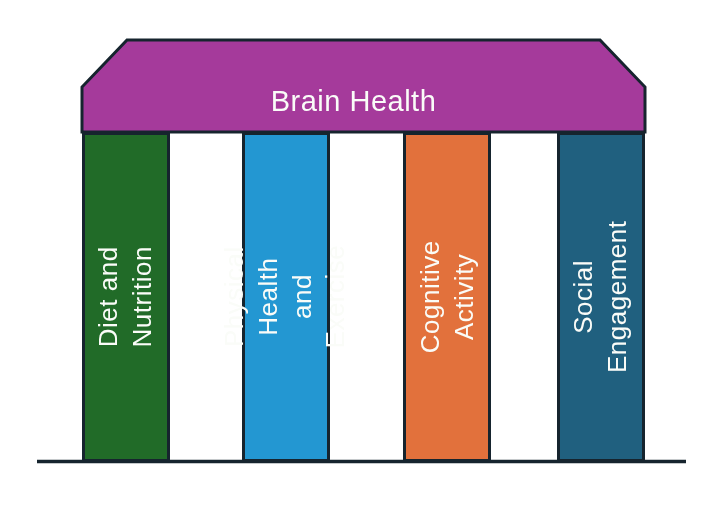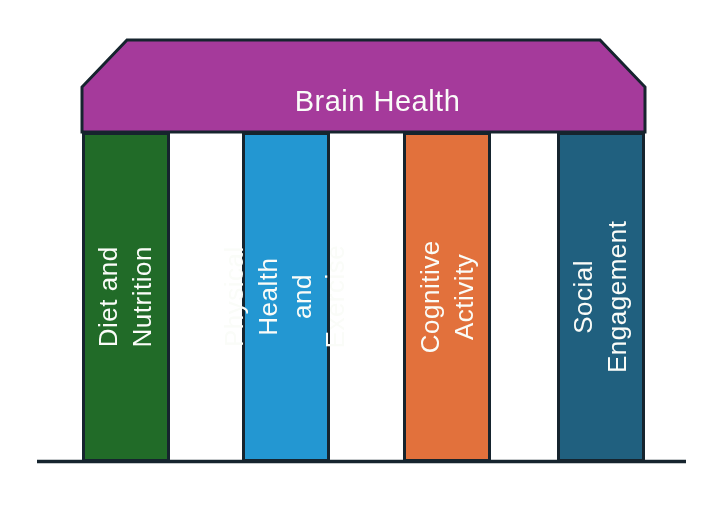--- a/index.html
+++ b/index.html
@@ -17,21 +17,21 @@
   }
   .shapes-svg {
     position: absolute;
     left: 0;
     top: 0;
     width: 724px;
     height: 510px;
   }
   .roof-title {
     position: absolute;
-    left: 96px;
+    left: 72px;
     top: 84px;
     width: 563px;
     height: 34px;
     line-height: 34px;
     text-align: center;
     font-size: 29px;
     letter-spacing: 0.5px;
     font-weight: 400;
     white-space: nowrap;
   }

